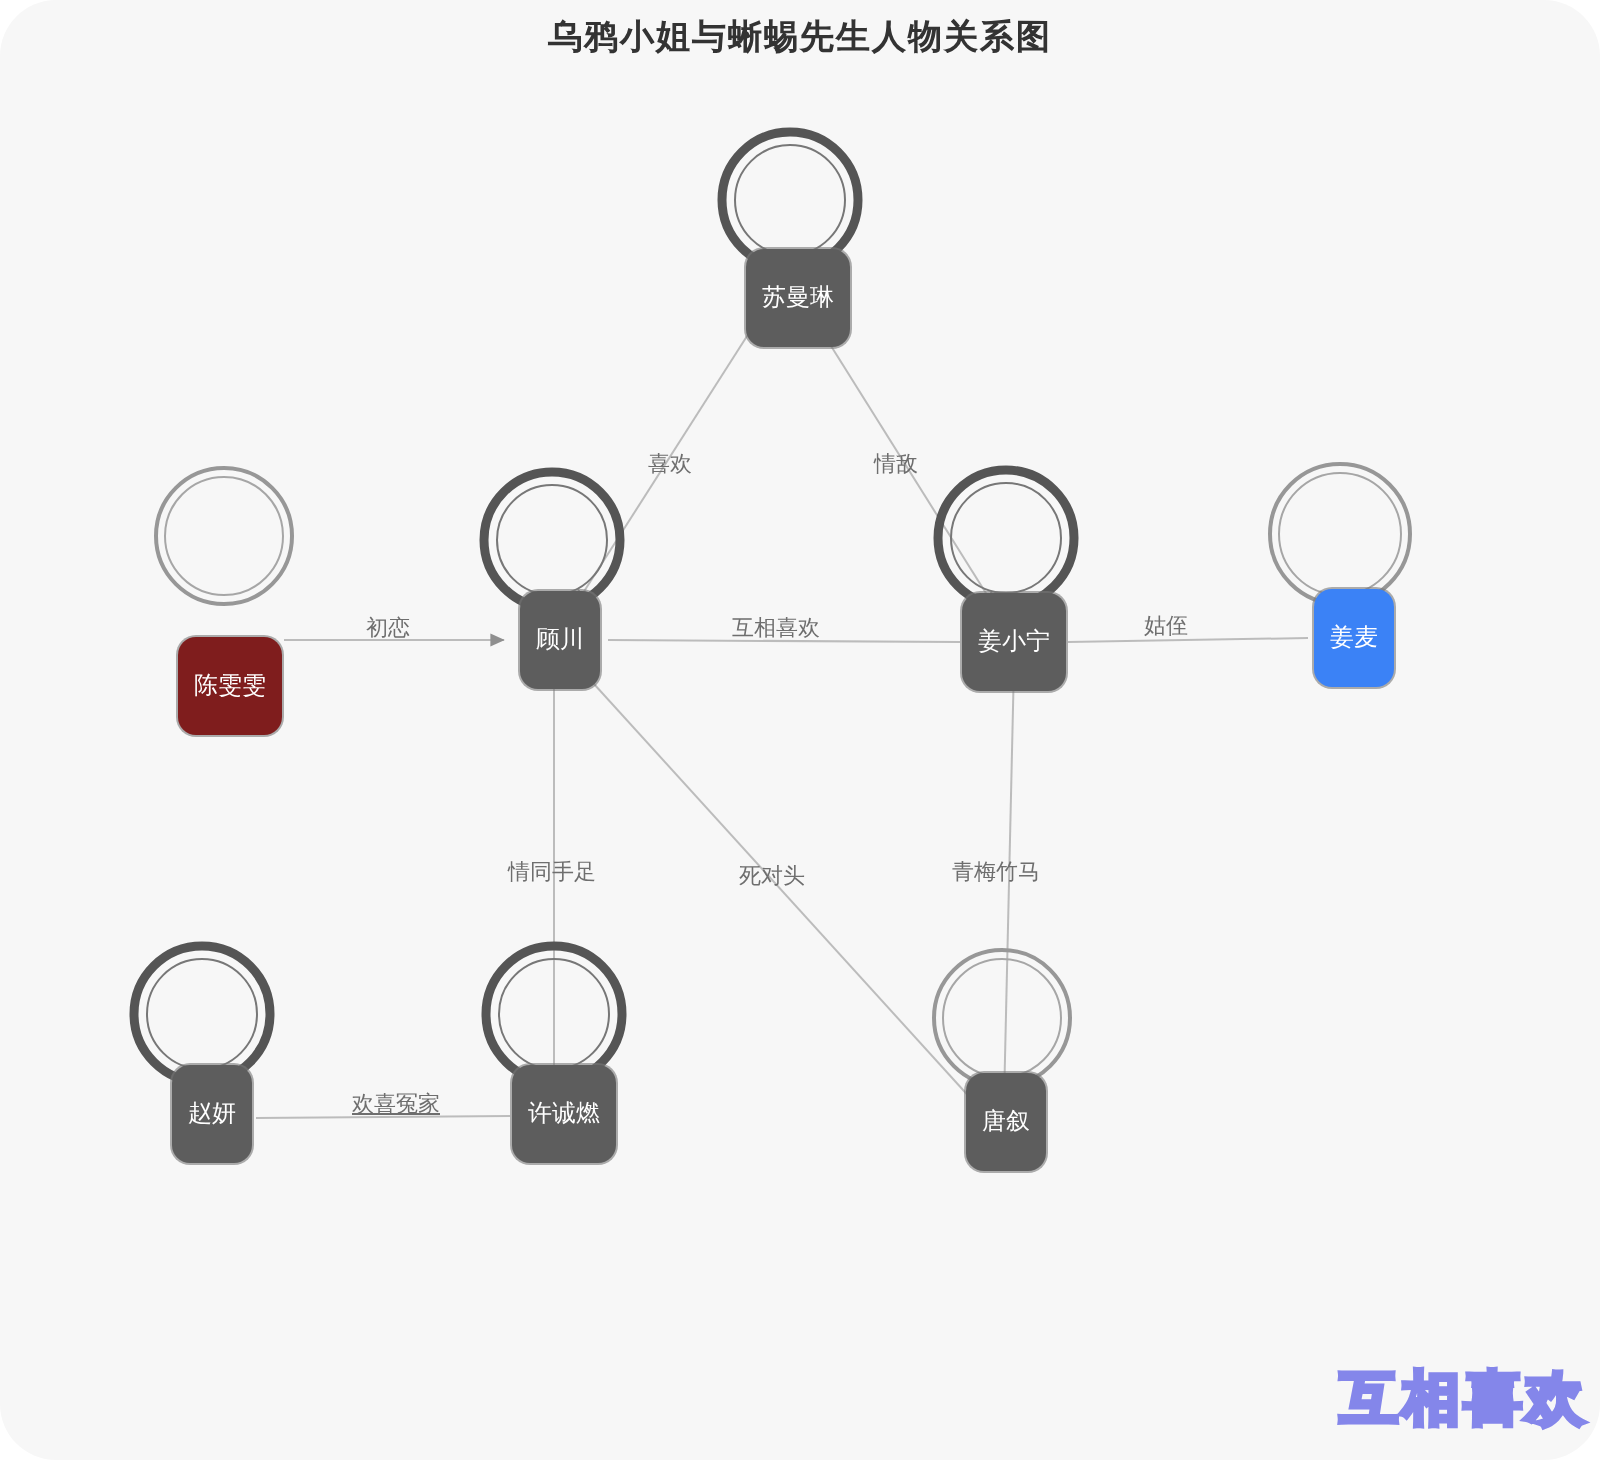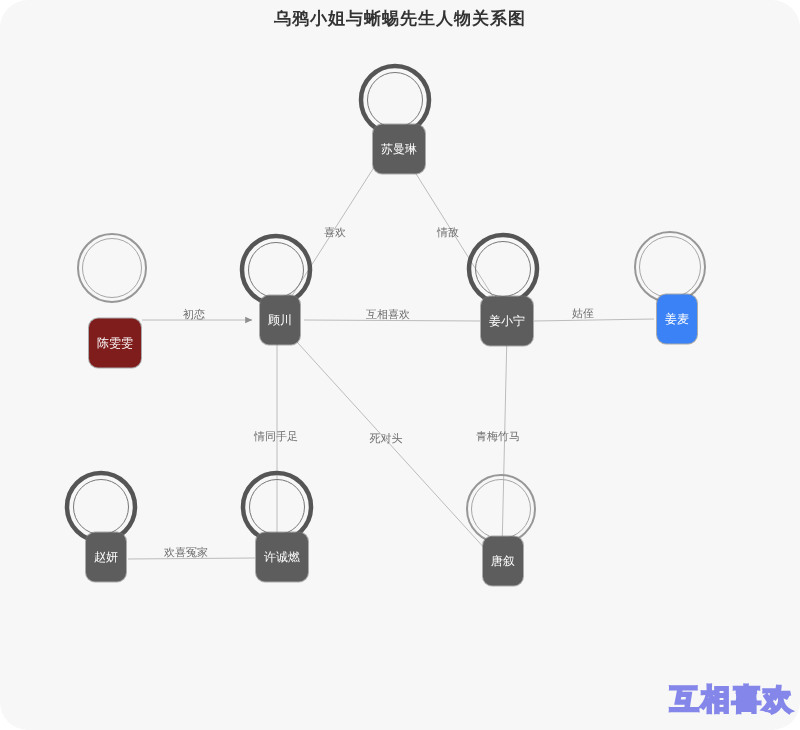--- a/index.html
+++ b/index.html
@@ -66,21 +66,21 @@
 
   <div id="edge-labels">
       <div class="edge-label" style="left: 335px; top: 232px;">喜欢</div>
       <div class="edge-label" style="left: 448px; top: 232px;">情敌</div>
       <div class="edge-label" style="left: 194px; top: 314px;">初恋</div>
       <div class="edge-label" style="left: 388px; top: 314px;">互相喜欢</div>
       <div class="edge-label" style="left: 583px; top: 313px;">姑侄</div>
       <div class="edge-label" style="left: 276px; top: 436px;">情同手足</div>
       <div class="edge-label" style="left: 386px; top: 438px;">死对头</div>
       <div class="edge-label" style="left: 498px; top: 436px;">青梅竹马</div>
-      <div class="edge-label" style="left: 186px; top: 552px;">欢喜冤家</div>
+      <div class="edge-label" style="left: 198px; top: 552px; text-decoration: underline;">欢喜冤家</div>
     </div>
   <div id="node-labels">
       <div class="node-pill" style="left: 399px; top: 149px; background: rgb(93, 93, 93); color: rgb(255, 255, 255);">苏曼琳</div>
       <div class="node-pill" style="left: 115px; top: 311px; background: #7f1d1d; color: rgb(255, 255, 255); margin-top: 32px;">陈雯雯</div>
       <div class="node-pill" style="left: 280px; top: 320px; background: rgb(93, 93, 93); color: rgb(255, 255, 255); text-align: center;">顾川</div>
       <div class="node-pill" style="left: 507px; top: 321px; background: rgb(93, 93, 93); color: rgb(255, 255, 255);">姜小宁</div>
       <div class="node-pill" style="left: 677px; top: 319px; background: #3b82f6; color: rgb(255, 255, 255);">姜麦</div>
       <div class="node-pill" style="left: 106px; top: 557px; background: rgb(93, 93, 93); color: rgb(255, 255, 255);">赵妍</div>
       <div class="node-pill" style="left: 282px; top: 557px; background: rgb(93, 93, 93); color: rgb(255, 255, 255);">许诚燃</div>
       <div class="node-pill" style="left: 503px; top: 561px; background: rgb(93, 93, 93); color: rgb(255, 255, 255);">唐叙</div>

